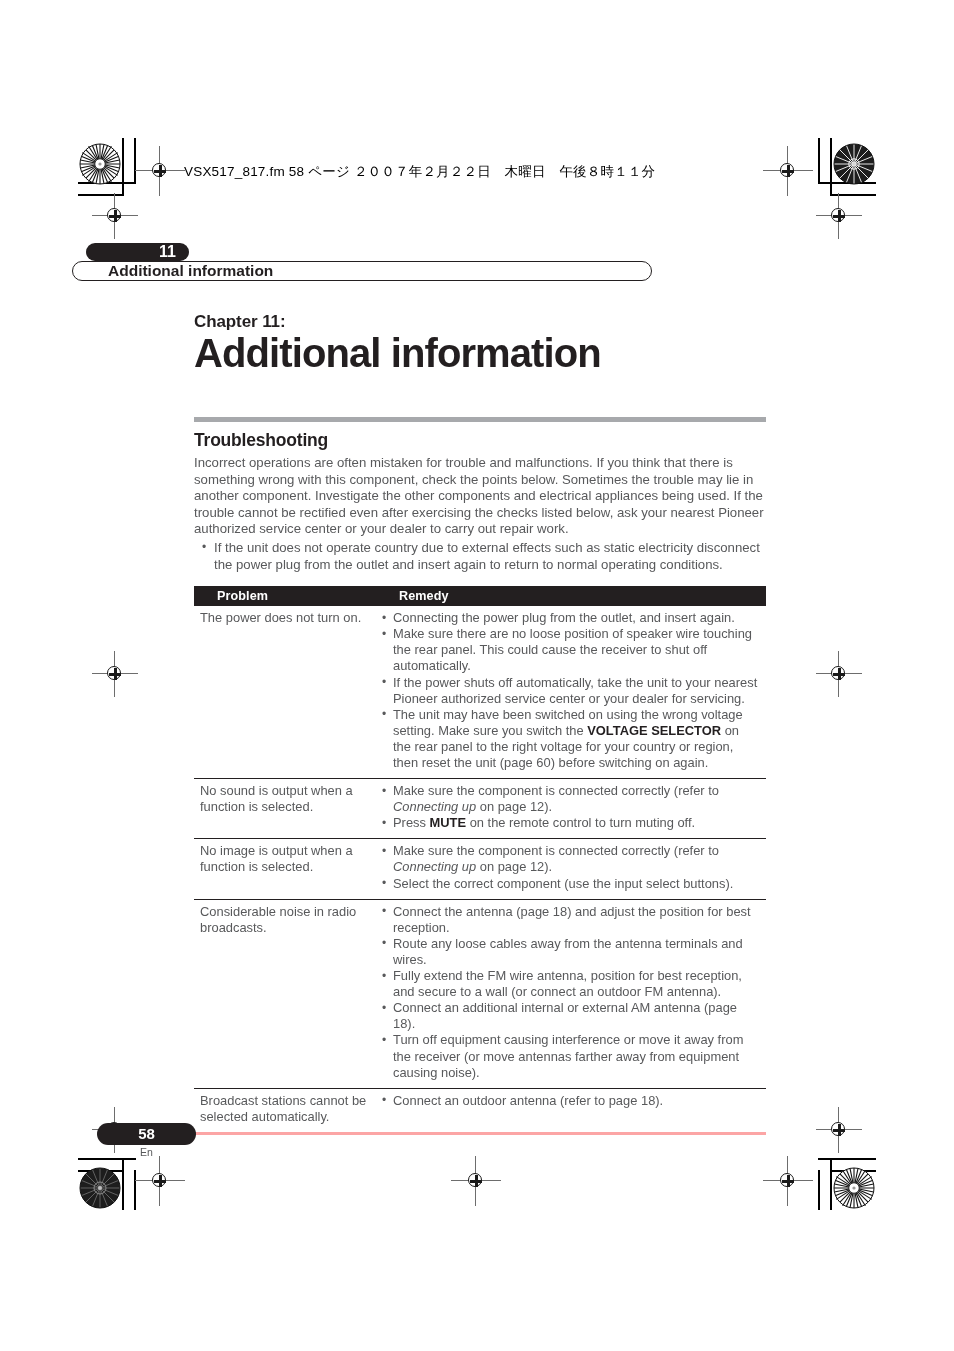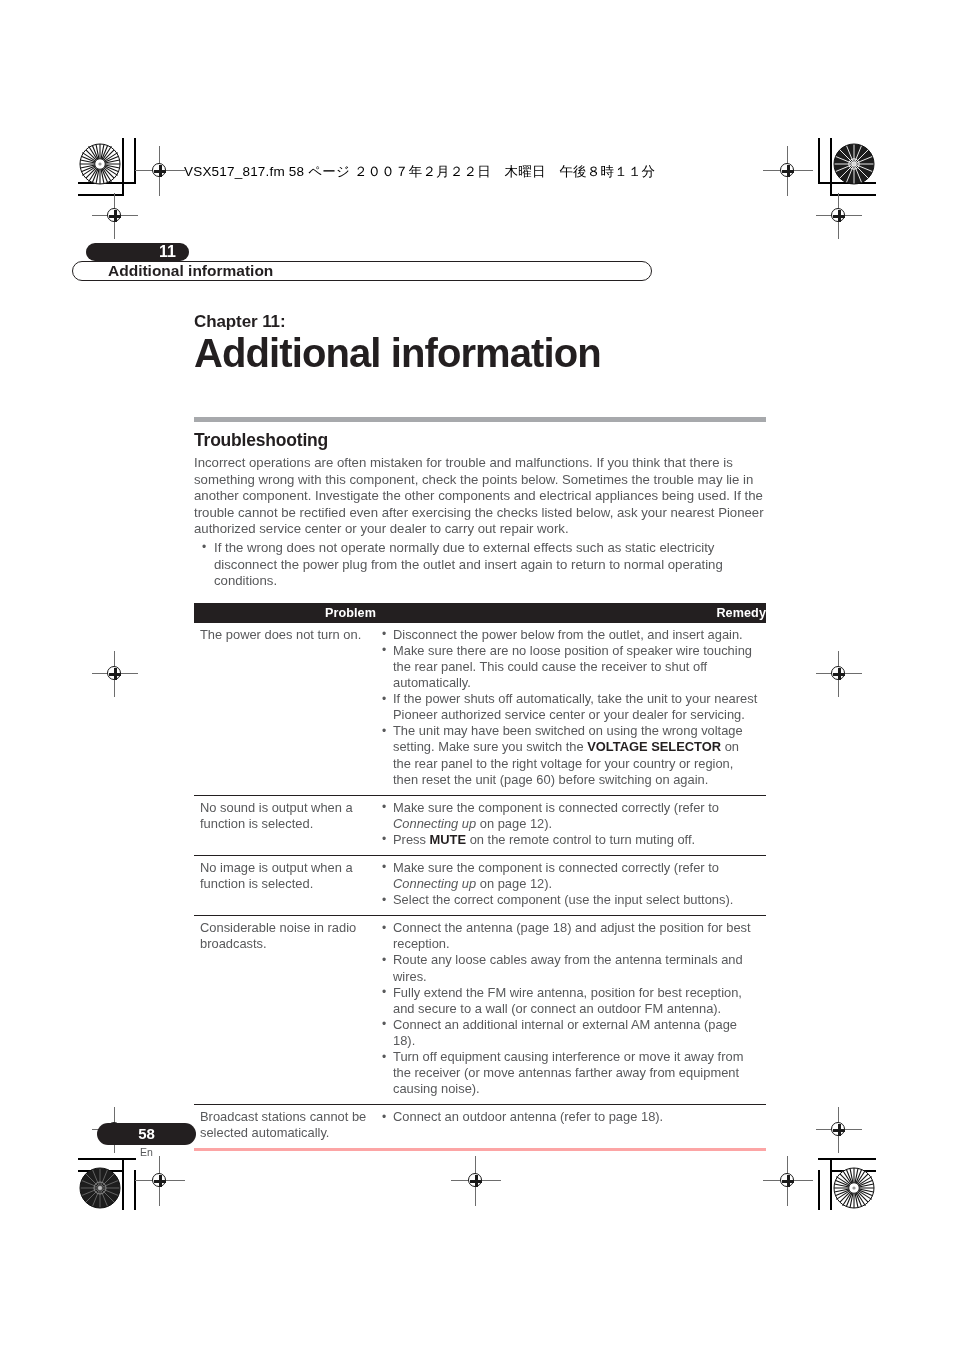--- a/index.html
+++ b/index.html
@@ -181,22 +181,22 @@
     margin-top: 13px;
     width: 100%;
     border-collapse: collapse;
     table-layout: fixed;
   }
   .ts-table thead th {
     background: #231f20;
     color: #ffffff;
     font-size: 12.6px;
     font-weight: bold;
-    text-align: right;
-    padding: 3px 0 3px 6px;
+    text-align: left;
+    padding: 3px 0 3px 23px;
     letter-spacing: 0.1px;
   }
   .ts-table col.c-problem { width: 182px; }
   .ts-table col.c-remedy  { width: 390px; }
 
   .ts-table tbody td {
     vertical-align: top;
     font-size: 12.9px;
     line-height: 16.1px;
     color: #58595b;
@@ -466,40 +466,40 @@
   <div class="chapter-kicker">Chapter 11:</div>
   <h1 class="chapter-title">Additional information</h1>
 
   <div class="rule-gray"></div>
 
   <h2 class="section-title">Troubleshooting</h2>
 
   <p class="body-text">Incorrect operations are often mistaken for trouble and malfunctions. If you think that there is something wrong with this component, check the points below. Sometimes the trouble may lie in another component. Investigate the other components and electrical appliances being used. If the trouble cannot be rectified even after exercising the checks listed below, ask your nearest Pioneer authorized service center or your dealer to carry out repair work.</p>
 
   <ul class="bullet-list">
-    <li>If the wrong does not operate normally due to external effects such as static electricity disconnect the power plug from the outlet and insert again to return to normal operating conditions.</li>
+    <li>If the unit does not operate country due to external effects such as static electricity disconnect the power plug from the outlet and insert again to return to normal operating conditions.</li>
   </ul>
 
   <table class="ts-table">
     <colgroup>
       <col class="c-problem">
       <col class="c-remedy">
     </colgroup>
     <thead>
       <tr>
         <th>Problem</th>
         <th>Remedy</th>
       </tr>
     </thead>
     <tbody>
         <tr>
           <td class="problem">The power does not turn on.</td>
           <td class="remedy">
             <ul class="rem-list">
-              <li>Disconnect the power below from the outlet, and insert again.</li>
+              <li>Connecting the power plug from the outlet, and insert again.</li>
               <li>Make sure there are no loose position of speaker wire touching the rear panel. This could cause the receiver to shut off automatically.</li>
               <li>If the power shuts off automatically, take the unit to your nearest Pioneer authorized service center or your dealer for servicing.</li>
               <li>The unit may have been switched on using the wrong voltage setting. Make sure you switch the <b>VOLTAGE SELECTOR</b> on the rear panel to the right voltage for your country or region, then reset the unit (page 60) before switching on again.</li>
             </ul>
           </td>
         </tr>
         <tr>
           <td class="problem">No sound is output when a function is selected.</td>
           <td class="remedy">
             <ul class="rem-list">

